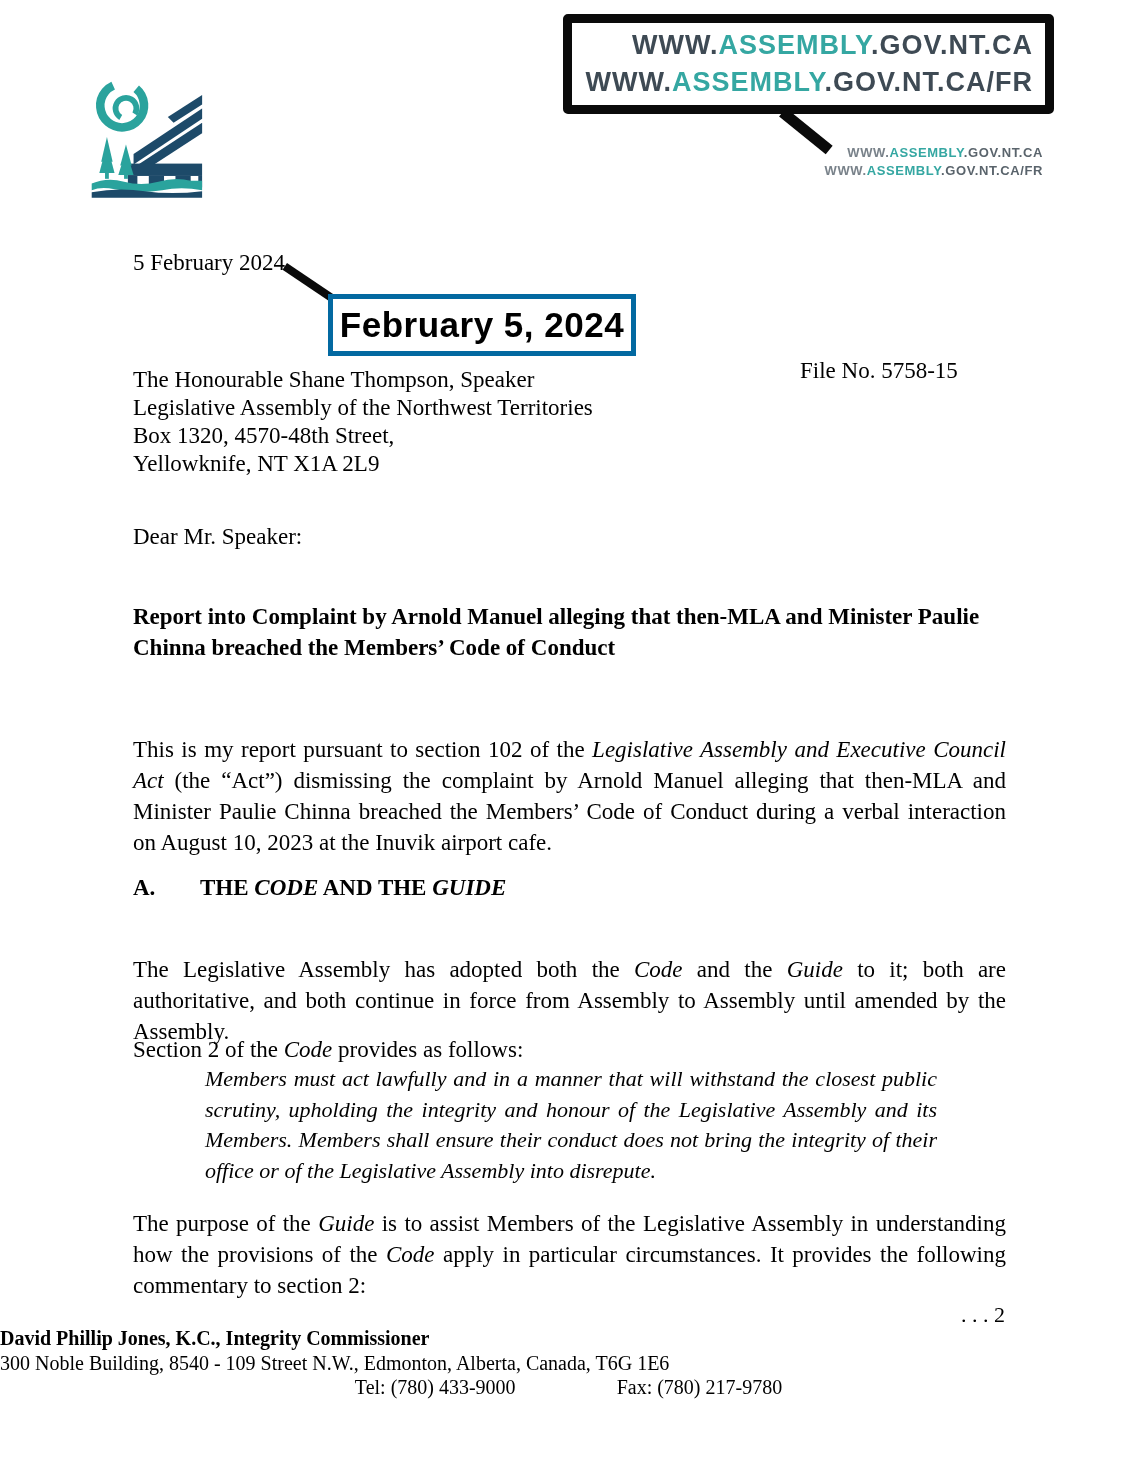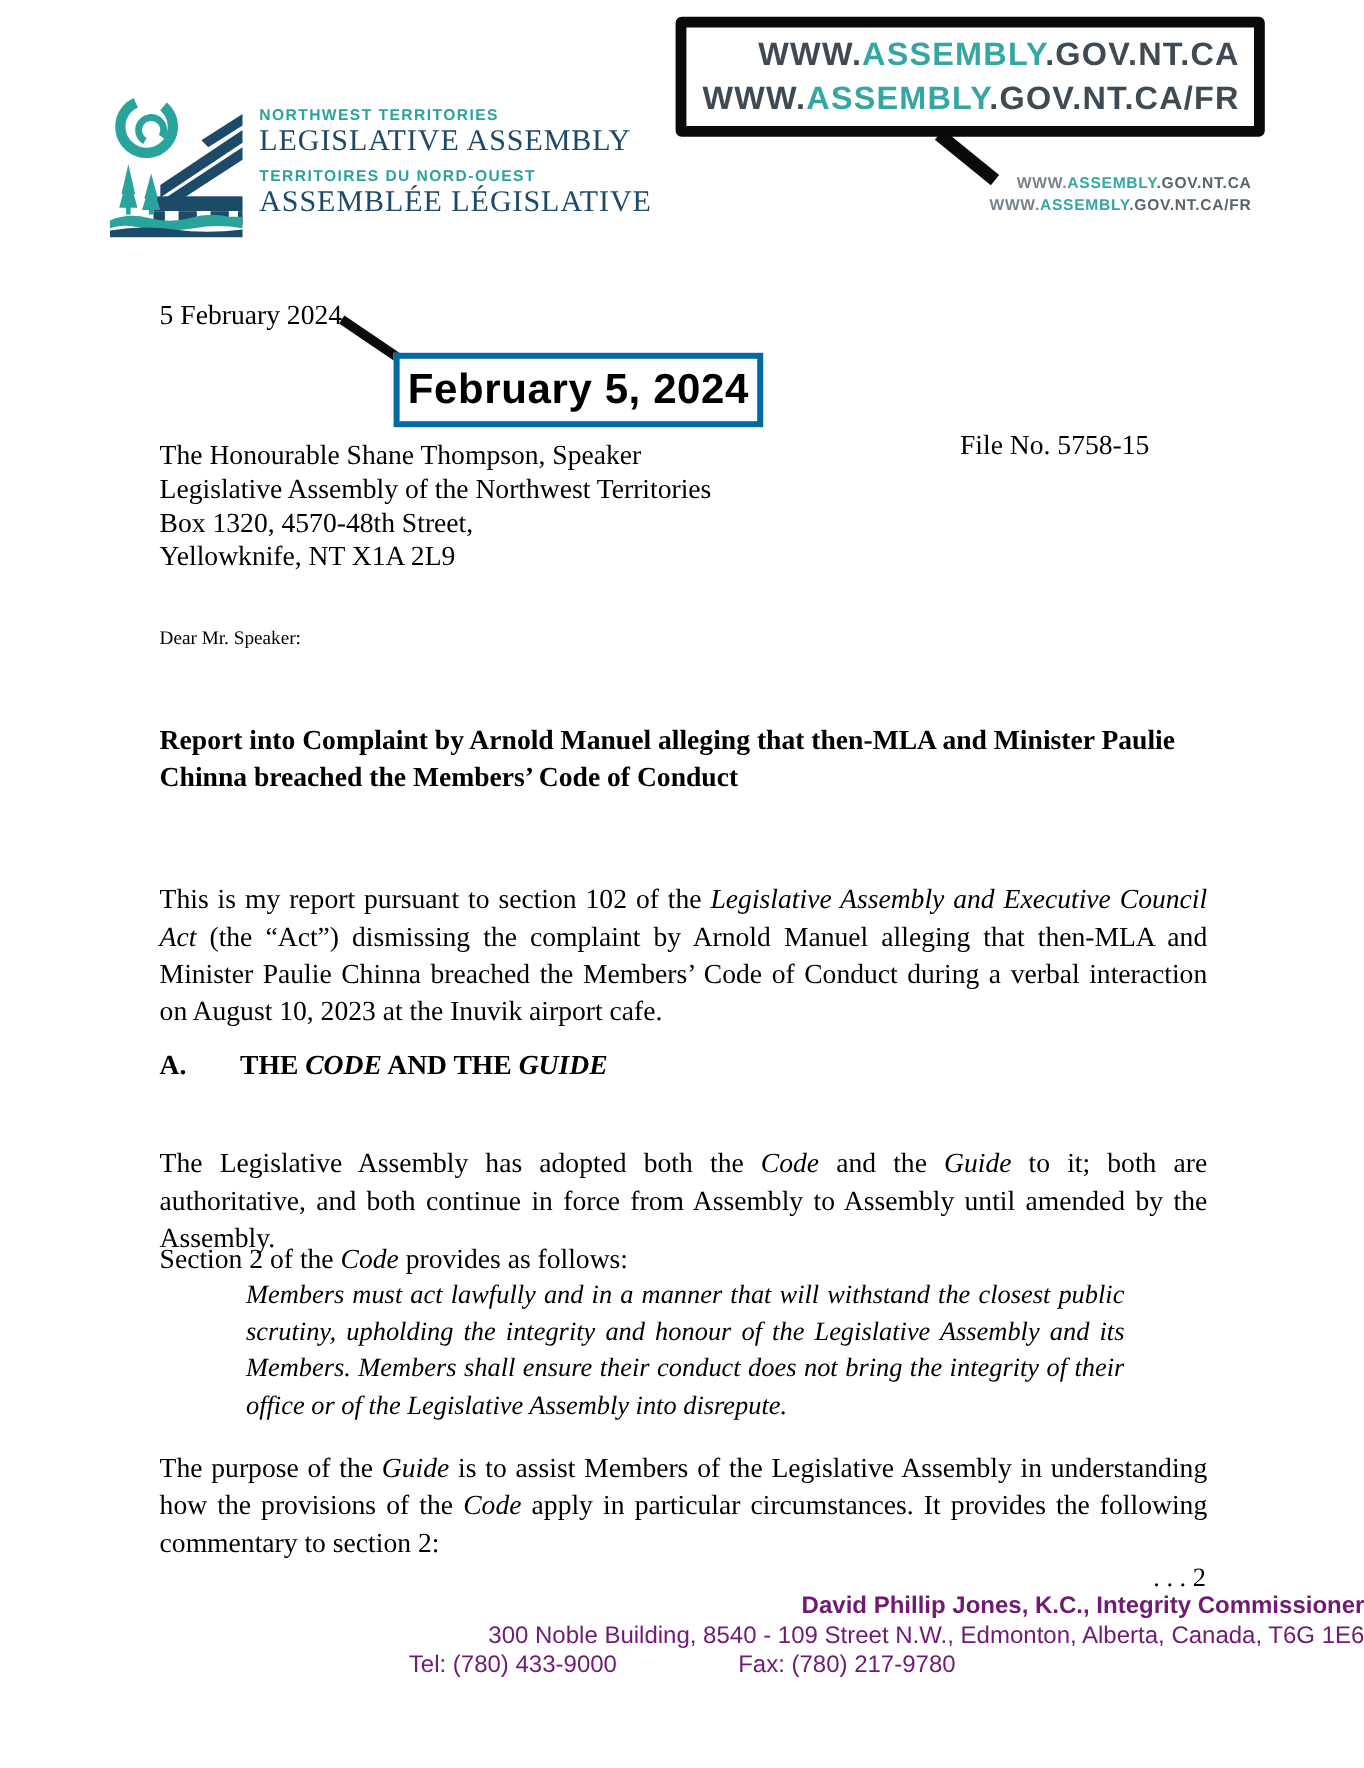--- a/index.html
+++ b/index.html
@@ -36,40 +36,40 @@
   .callout-b{position:absolute;left:287px;top:263px;width:56px;height:8px;background:#0a0a0a;
              transform:rotate(34deg);transform-origin:left top;}
   .date-box{position:absolute;left:328px;top:294px;width:298px;height:52px;
             border:5px solid #0369a1;background:#fff;display:flex;align-items:center;
             justify-content:center;font-family:"Liberation Sans",sans-serif;
             font-weight:bold;font-size:35px;letter-spacing:0.5px;}
 
   
   .addr{position:absolute;left:133px;top:366px;font-size:23px;line-height:28px;}
   .file-no{position:absolute;left:800px;top:358px;font-size:23px;}
-  .salutation{position:absolute;left:133px;top:524px;font-size:16px;}
+  .salutation{position:absolute;left:133px;top:524px;font-size:23px;}
   .subject{position:absolute;left:133px;top:601px;width:880px;font-size:23px;
            font-weight:bold;line-height:31px;}
   .para{position:absolute;left:133px;width:873px;font-size:23px;line-height:31px;
         text-align:justify;}
   .p1{top:711px;}
   .heading-a{position:absolute;left:133px;top:875px;font-size:23px;font-weight:bold;}
   .heading-a .num{display:inline-block;width:67px;}
   .p2{top:931px;}
   .p3{top:1011px;}
   .quote{position:absolute;left:205px;top:1064px;width:732px;font-size:22px;
          line-height:30.5px;font-style:italic;text-align:justify;}
   .p4{top:1185px;}
   .it{font-style:italic;}
 
   
   .page-num{position:absolute;right:132px;top:1302px;font-size:22px;}
-  .footer{position:absolute;left:0;right:0;top:1326px;text-align:right;
-          font-family:Liberation Sans, sans-serif;font-size:20px;line-height:24.5px;
-          color:#701a75;}
+  .footer{position:absolute;left:0;right:0;top:1326px;text-align:left;
+          font-family:Liberation Serif, serif;font-size:20px;line-height:24.5px;
+          color:#000000;}
   .footer .b{font-weight:bold;}
   .footer .telfax{display:flex;justify-content:center;gap:101px;}
 </style>
 </head>
 <body>
 
 <div class="page">
 
   <div class="logo">
     <span>
@@ -94,26 +94,20 @@
         <polygon points="34,106 42,80 50,106" fill="#2aa39d"></polygon>
         <polygon points="36,96 42,74 48,96" fill="#2aa39d"></polygon>
         <rect x="20" y="100" width="4" height="10" fill="#2aa39d"></rect>
         <rect x="40" y="102" width="4" height="8" fill="#2aa39d"></rect>
 
         <path d="M6 115 Q 22 108 40 113 T 76 113 T 110 112 L122 112 L122 122 Q 100 118 80 122 Q 55 126 30 121 Q 16 118 6 122 Z" fill="#2aa39d"></path>
 
         <path d="M6 124 Q 34 119 62 123 T 122 123 L122 130 L6 130 Z" fill="#1d4a69"></path>
       </svg>
     </span>
-    <div class="logo-text">
-      <div class="logo-small">NORTHWEST TERRITORIES</div>
-      <div class="logo-big">LEGISLATIVE ASSEMBLY</div>
-      <div class="logo-small fr">TERRITOIRES DU NORD-OUEST</div>
-      <div class="logo-big">ASSEMBLÉE LÉGISLATIVE</div>
-    </div>
   </div>
 
   <div class="url-box">
     <div><span>WWW.</span><span class="url-teal">ASSEMBLY</span><span>.GOV.NT.CA</span></div>
     <div><span>WWW.</span><span class="url-teal">ASSEMBLY</span><span>.GOV.NT.CA/FR</span></div>
   </div>
   <div class="callout-a"></div>
 
   <div class="small-urls">
     <div><span class="dim">WWW.</span><span class="url-teal">ASSEMBLY</span><span>.GOV.NT.CA</span></div>

